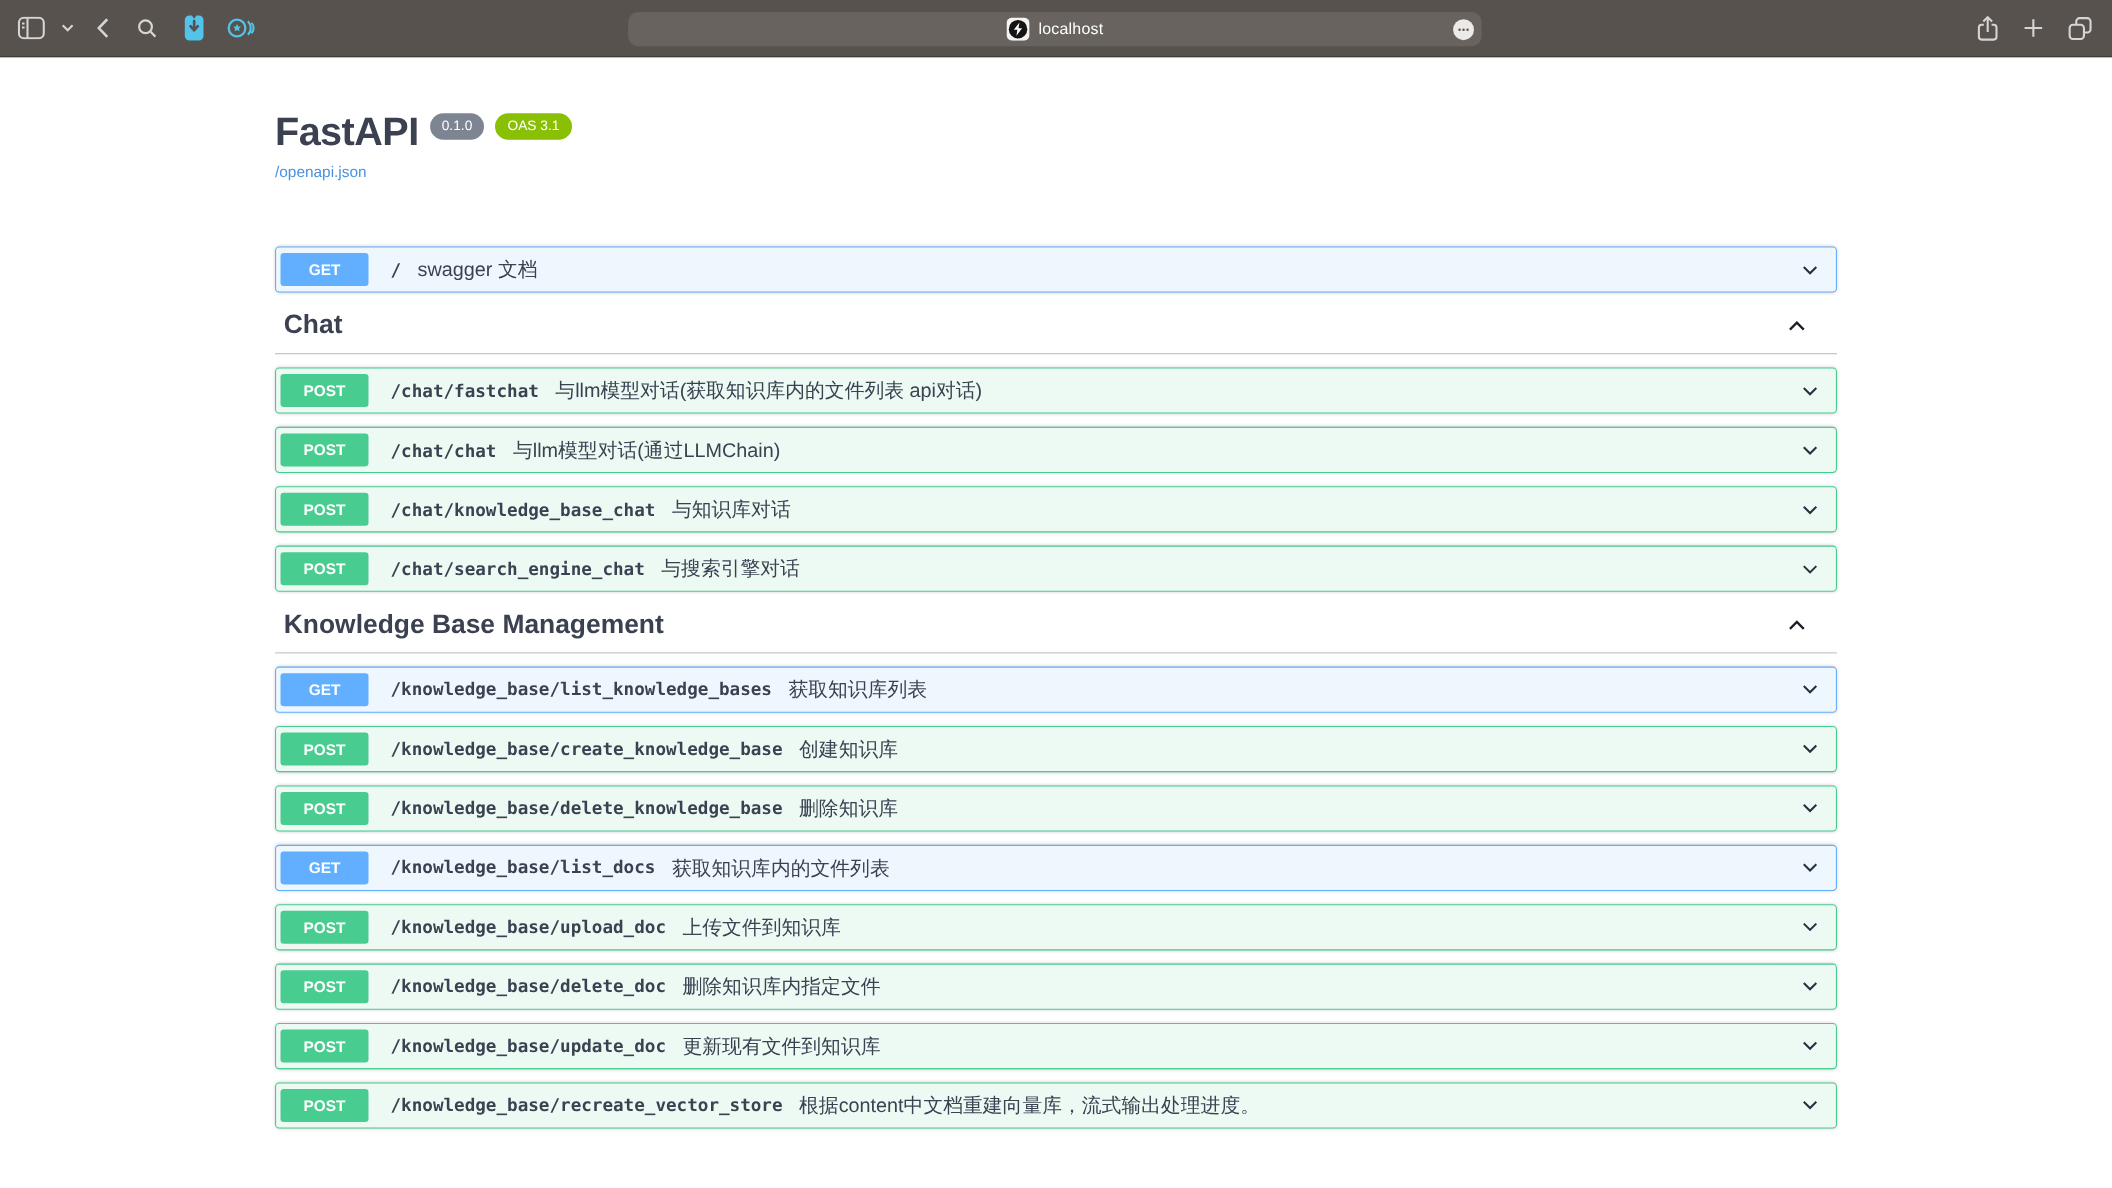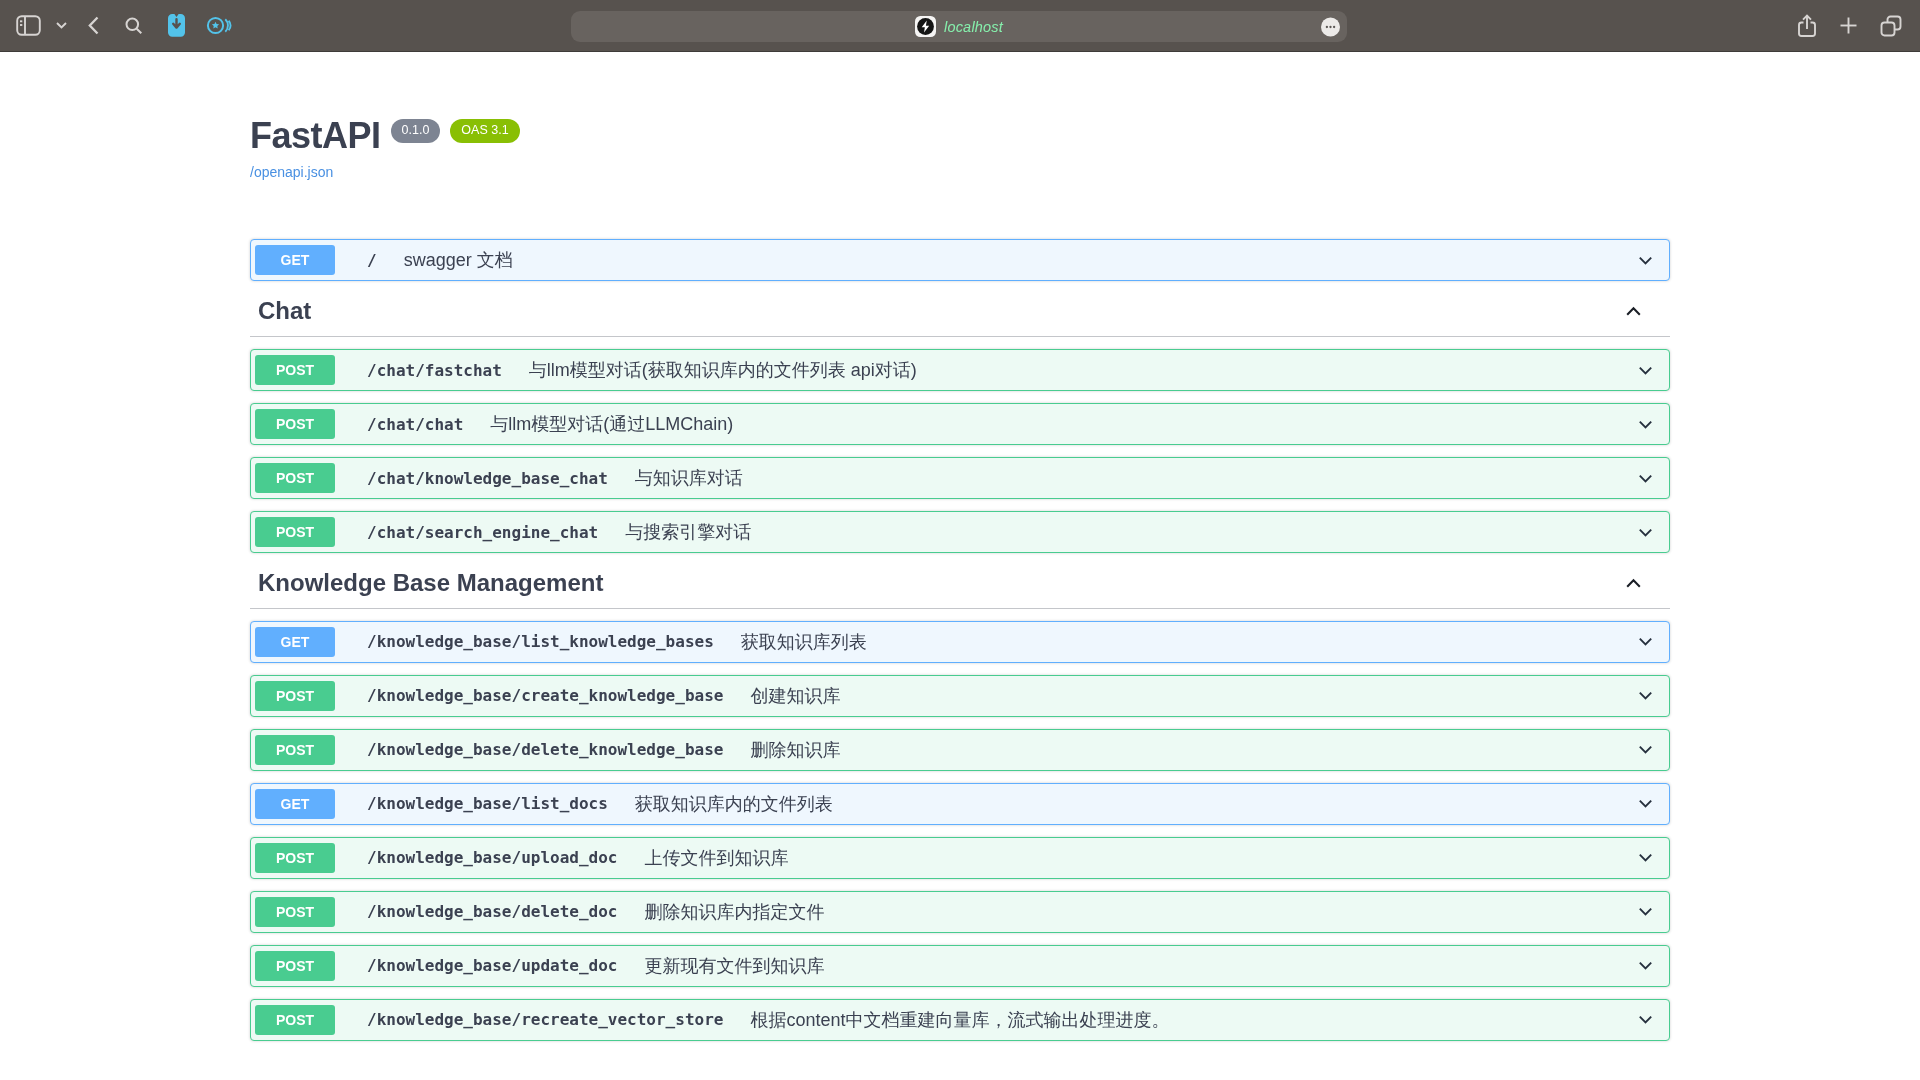--- a/index.html
+++ b/index.html
@@ -9,48 +9,48 @@
   
   .toolbar { position:relative; width:1920px; height:52px; background:var(--toolbar-bg);
              border-bottom:1px solid #3e3b39; }
   .tb-left { position:absolute; left:16px; top:0; height:100%; display:flex; align-items:center; gap:15px; }
   .tb-right{ position:absolute; right:18px; top:0; height:100%; display:flex; align-items:center; gap:22px; }
   .tb-ic { display:flex; align-items:center; justify-content:center; color:var(--icon-color); cursor:default; }
   .url-bar { position:absolute; left:571px; top:11px; width:776px; height:31px;
              background:var(--pill-bg); border-radius:9px; display:flex; align-items:center;
              justify-content:center; gap:8px; cursor:text; }
   .favicon { width:21px; height:21px; display:flex; }
-  .url-text { color:#86efac; font-size:14.5px; letter-spacing:.2px;font-style:italic; }
+  .url-text { color:#ffffff; font-size:14.5px; letter-spacing:.2px; }
   .more-btn { position:absolute; right:7px; top:50%; transform:translateY(-50%);
               width:19px; height:19px; border-radius:50%; background:#eceae8;
               display:flex; align-items:center; justify-content:center; cursor:pointer; }
 
   
   .page { width:1920px; height:1028px; background:#fff; overflow:hidden; }
-  .wrapper { width:1420px; margin:0 auto; padding-top:63px; }
+  .wrapper { width:1420px; margin:0 auto; padding-top:47px; }
 
   .title-row { display:flex; align-items:flex-start; gap:10px; }
   .api-title { font-size:36px; font-weight:700; color:var(--title-color); line-height:1.15; letter-spacing:-.5px; }
   .pill { margin-top:4px; color:#fff; font-size:12.5px; font-weight:400; padding:3px 11px;
           border-radius:57px; line-height:1.4; }
   .pill.ver { background:var(--ver-badge); }
   .pill.oas { background:var(--oas-badge); }
   .spec-link { display:inline-block; margin-top:8px; color:var(--link-color); font-size:14px;
                text-decoration:none; cursor:pointer; }
 
   .tag-section { margin-top:16px; }
   .tag-section:first-child { margin-top:58px; }
   .tag-header { display:flex; align-items:center; justify-content:space-between;
                 padding:0 24px 10px 8px; border-bottom:1px solid rgba(59,65,81,.3); }
   .tag-title { font-size:24px; font-weight:700; color:var(--title-color); line-height:1.2; }
   .collapse-btn { background:none; border:none; color:#1b1f26; cursor:pointer; display:flex; padding:2px; }
 
   .opblock { display:flex; align-items:center; height:42px; margin-top:12px;
              border-radius:4px; border:1px solid; box-shadow:0 0 3px rgba(0,0,0,.19);
-             padding:0 14px 0 4px; cursor:pointer;gap:12px; }
+             padding:0 14px 0 4px; cursor:pointer; }
   .opblock.get  { background:var(--get-bg);  border-color:var(--get-color); }
   .opblock.post { background:var(--post-bg); border-color:var(--post-color); }
   .method { min-width:80px; text-align:center; padding:7px 0; border-radius:3px;
             color:#fff; font-size:14px; font-weight:700; }
   .opblock.get  .method { background:var(--get-color); }
   .opblock.post .method { background:var(--post-color); }
   .path { margin-left:20px; font-family:"DejaVu Sans Mono", monospace; font-size:16px;
           font-weight:700; color:var(--title-color); }
   .desc { margin-left:15px; font-size:18px; color:var(--title-color); }
   .op-chev { margin-left:auto; color:#26303e; display:flex; }

